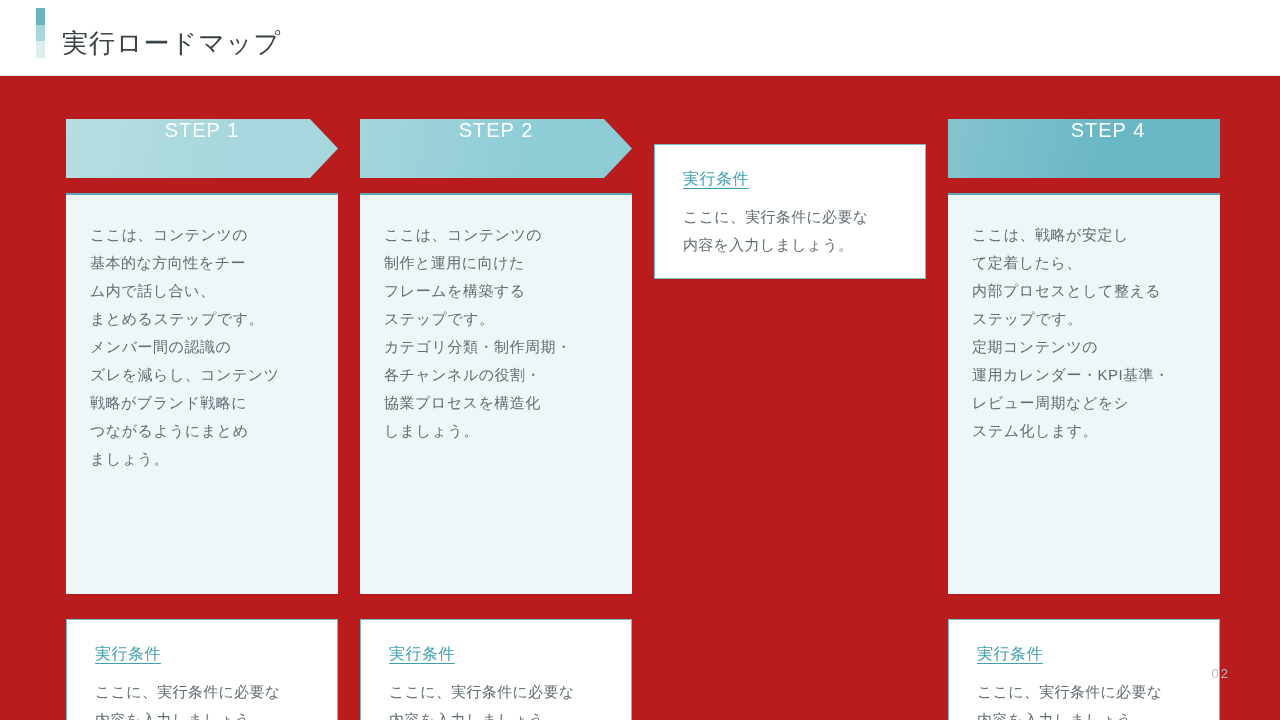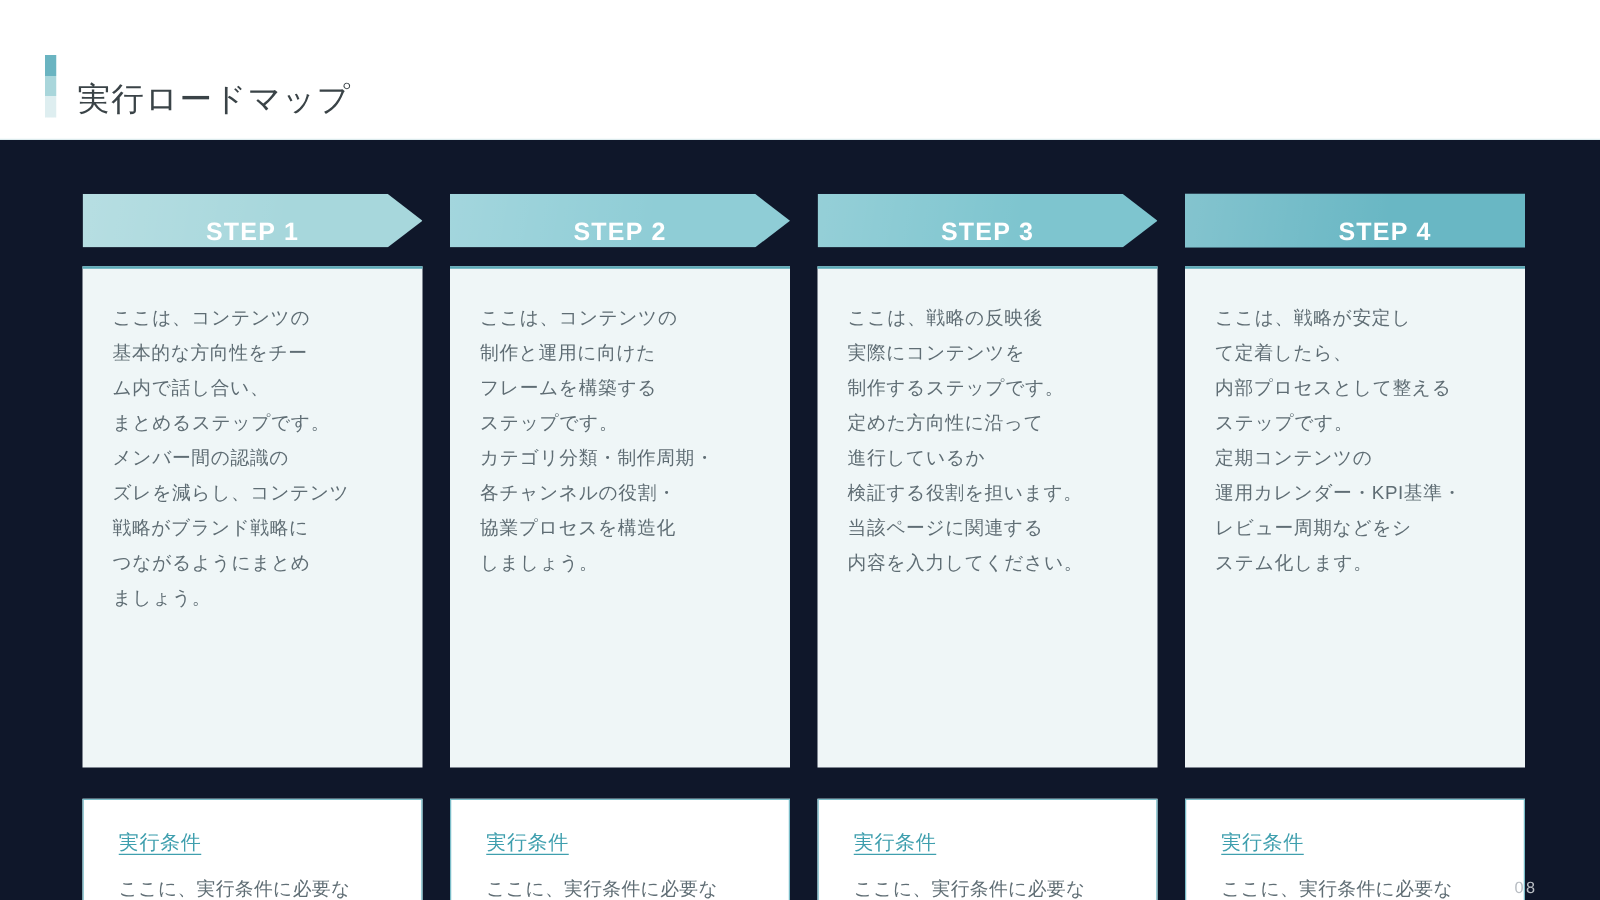--- a/index.html
+++ b/index.html
@@ -3,21 +3,21 @@
 <meta charset="utf-8">
 <style>
   * { margin: 0; padding: 0; box-sizing: border-box; }
   html, body { width: 1280px; height: 720px; }
   body {
     font-family: "Liberation Sans", "DejaVu Sans", sans-serif;
     background: #ffffff;
     position: relative;
     overflow: hidden;
   }
-  .slide { position: absolute; inset: 0; background: #0f172a; margin-top: 36px; }
+  .slide { position: absolute; inset: 0; background: #b91c1c; }
 
   
   .header {
     position: absolute; left: 0; top: 0; width: 1280px; height: 76px;
     background: #ffffff; border-bottom: 1px solid #dcebed;
   }
   .accent-bar {
     position: absolute; left: 36px; top: 8px; width: 9px; height: 50px;
     background: linear-gradient(to bottom,
       #6ab4c1 0%, #6ab4c1 33%,
@@ -32,23 +32,23 @@
   
   .columns {
     position: absolute; left: 66px; top: 119px;
     width: 1154px;
     display: grid; grid-template-columns: repeat(4, 272px); column-gap: 22px;
   }
   .column { position: relative; }
 
   
   .step-header {
-    height: 43px;
-    display: flex; align-items: flex-end; justify-content: center;
-    color: #ffffff; font-size: 20px; letter-spacing: 1px; font-weight: 700;
+    height: 59px;
+    display: flex; align-items: flex-start; justify-content: center;
+    color: #ffffff; font-size: 20px; letter-spacing: 1px; font-weight: 400;
     background-image: linear-gradient(100deg, rgba(255,255,255,0.18), rgba(255,255,255,0) 60%);
   }
   .step-header.with-tip {
     clip-path: polygon(0 0, calc(100% - 28px) 0, 100% 50%, calc(100% - 28px) 100%, 0 100%);
   }
 
   
   .step-description {
     margin-top: 15px;
     height: 401px;
@@ -133,31 +133,20 @@
 協業プロセスを構造化
 しましょう。</div>
       <div class="condition-box">
         <a class="condition-link">実行条件</a>
         <div class="condition-body">ここに、実行条件に必要な
 内容を入力しましょう。</div>
       </div>
     </div>
 
     <div class="column">
-      <div class="step-header with-tip" style="background-color: rgb(126, 197, 207);">
-        <span>STEP 3</span>
-      </div>
-      <div class="step-description">ここは、戦略の反映後
-実際にコンテンツを
-制作するステップです。
-定めた方向性に沿って
-進行しているか
-検証する役割を担います。
-当該ページに関連する
-内容を入力してください。</div>
       <div class="condition-box">
         <a class="condition-link">実行条件</a>
         <div class="condition-body">ここに、実行条件に必要な
 内容を入力しましょう。</div>
       </div>
     </div>
 
     <div class="column">
       <div class="step-header" style="background-color: rgb(105, 183, 196); padding-left: 48px;">
         <span>STEP 4</span>
@@ -172,15 +161,15 @@
 ステム化します。</div>
       <div class="condition-box">
         <a class="condition-link">実行条件</a>
         <div class="condition-body">ここに、実行条件に必要な
 内容を入力しましょう。</div>
       </div>
     </div>
 
   </div>
 
-  <div class="page-number">08</div>
+  <div class="page-number">02</div>
 
 </div>
 
 </body></html>

